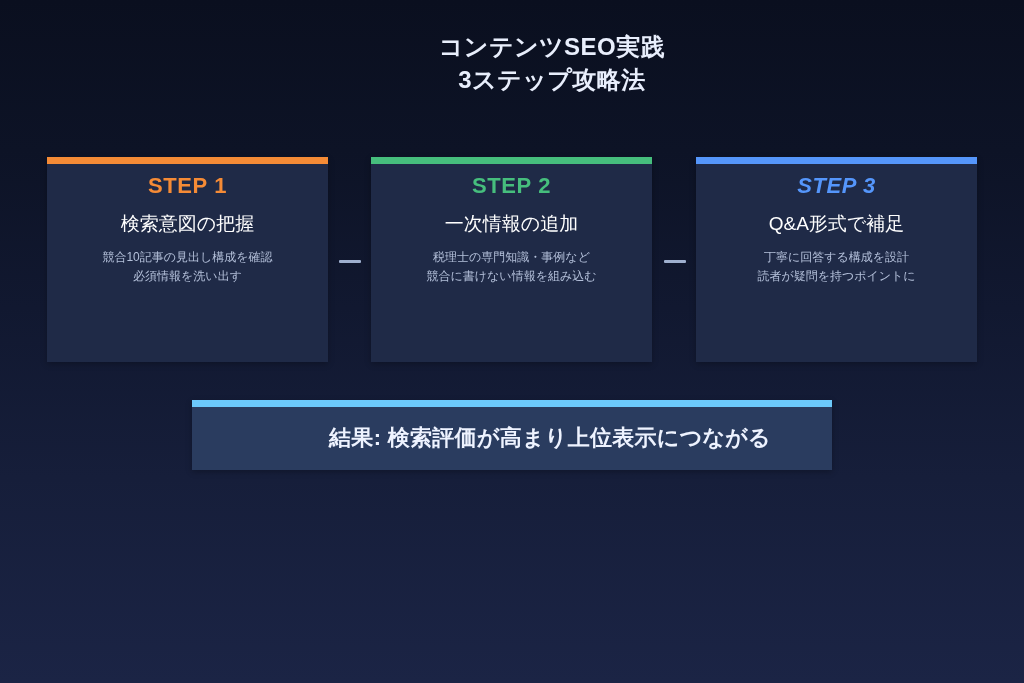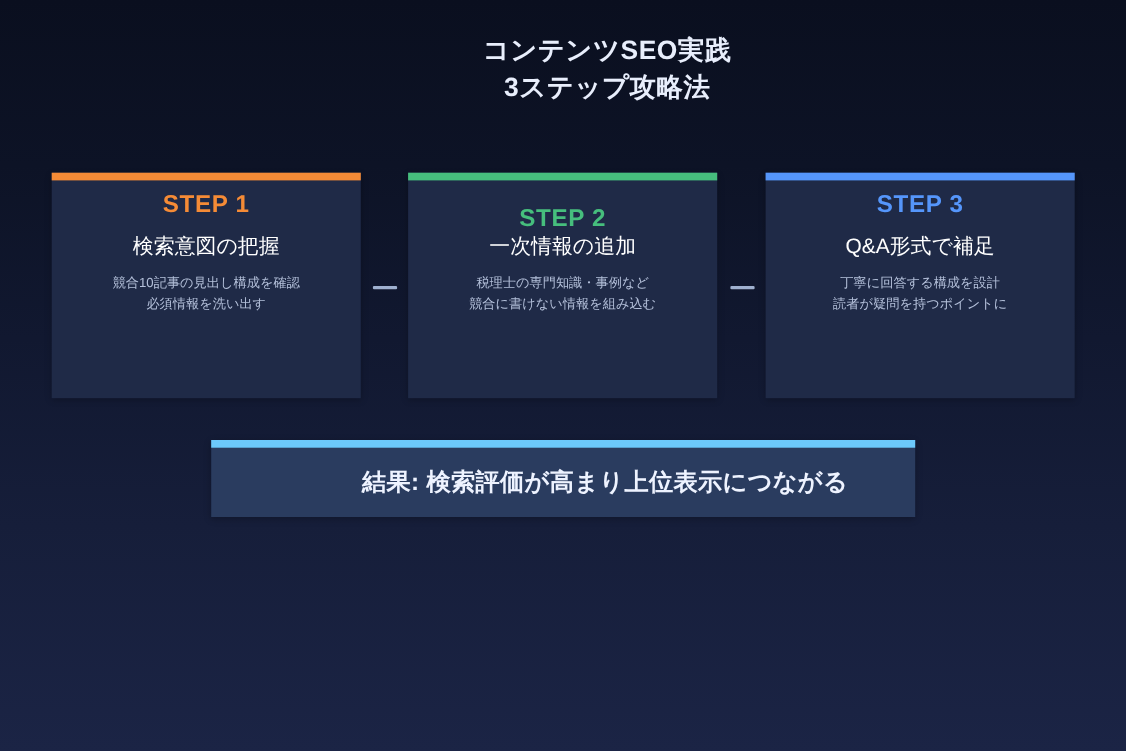--- a/index.html
+++ b/index.html
@@ -171,33 +171,33 @@
       <div class="step-desc">
         <span class="dline">競合10記事の見出し構成を確認</span>
         <span class="dline">必須情報を洗い出す</span>
       </div>
     </div>
 
     <div class="connector k1" style="background-color: rgb(159, 176, 207);"></div>
 
     <div class="step-card c2">
       <div class="accent-bar" style="background-color: rgb(70, 190, 125);"></div>
-      <div class="step-label" style="color: rgb(70, 190, 125); margin-top: 12px;">STEP 2</div>
+      <div class="step-label" style="color: rgb(70, 190, 125);">STEP 2</div>
       <div class="step-heading">一次情報の追加</div>
       <div class="step-desc">
         <span class="dline">税理士の専門知識・事例など</span>
         <span class="dline">競合に書けない情報を組み込む</span>
       </div>
     </div>
 
     <div class="connector k2" style="background-color: rgb(159, 176, 207);"></div>
 
     <div class="step-card c3">
       <div class="accent-bar" style="background-color: rgb(85, 150, 251);"></div>
-      <div class="step-label" style="color: rgb(85, 150, 251);">STEP 3</div>
+      <div class="step-label" style="color: rgb(85, 150, 251); font-style: italic;">STEP 3</div>
       <div class="step-heading">Q&amp;A形式で補足</div>
       <div class="step-desc">
         <span class="dline">丁寧に回答する構成を設計</span>
         <span class="dline">読者が疑問を持つポイントに</span>
       </div>
     </div>
 
   </div>
 
   <div id="result-banner">

